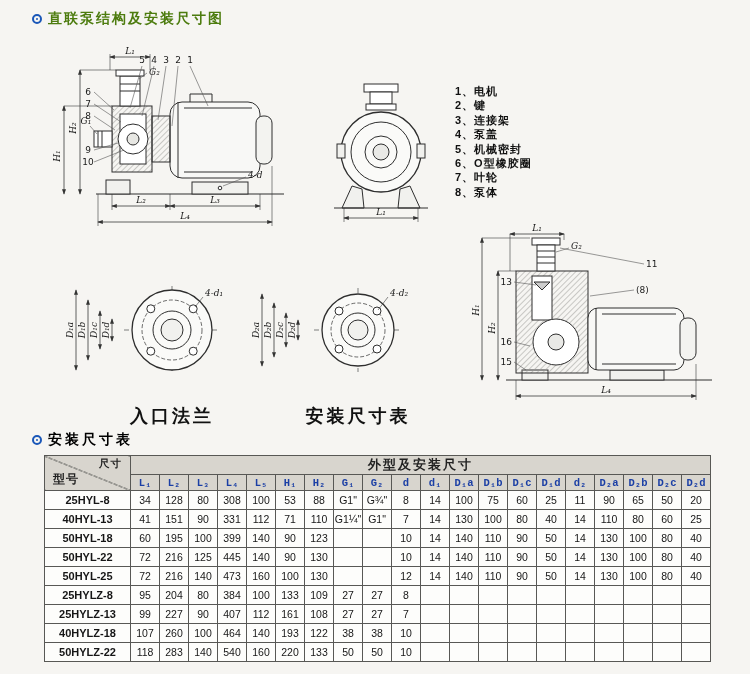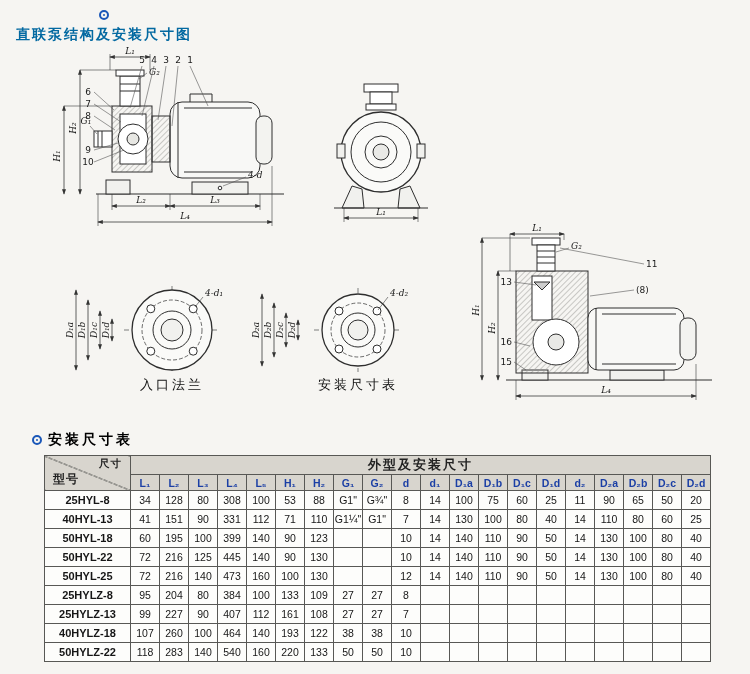--- a/index.html
+++ b/index.html
@@ -6,42 +6,42 @@
   html,body { width:750px; height:674px; }
   body {
     position:relative; overflow:hidden;
     background:#f6f5f2;
     font-family:"Liberation Sans","DejaVu Sans",sans-serif;
     color:#161616;
   }
   .section-title { position:absolute; display:flex; align-items:center; gap:6px; font-weight:bold; font-size:14px; }
   .bullet { width:10px; height:10px; border:2px solid #1a57b8; border-radius:50%; display:inline-block; position:relative; flex:0 0 auto; }
   .bullet::after { content:""; position:absolute; inset:2px; background:#1a57b8; border-radius:50%; }
-  .title-red  { left:16px; top:10px;  color:#0369a1; letter-spacing:2px;flex-direction:column; }
+  .title-red  { left:32px; top:10px;  color:#4d7c0f; letter-spacing:2px; }
   .title-dark { left:32px; top:431px; color:#000000; letter-spacing:3px; }
 
   .panel { position:absolute; }
   svg text { font-family:"DejaVu Sans",sans-serif; font-size:9px; fill:#1a1a1a; }
   .dim     { font-family:"DejaVu Serif",serif; font-style:italic; font-size:9px; }
   .callout { font-size:9px; }
   .dimline { stroke:#3a3a3a; stroke-width:0.8; }
   .extline { stroke:#3a3a3a; stroke-width:0.6; }
 
   .parts-list { position:absolute; left:455px; top:84px; display:flex; gap:12px; font-size:11px; font-weight:bold; color:#111; }
   .parts-col  { display:flex; flex-direction:column; }
   .parts-col-1 { width:118px; }
   .part-item  { height:14.4px; letter-spacing:1px; white-space:nowrap; }
 
-  .flange-caption { position:absolute; width:120px; text-align:center; font-size:13px; font-weight:normal; color:#111; letter-spacing:3px; }
+  .flange-caption { position:absolute; width:120px; text-align:center; font-size:18px; font-weight:bold; color:#111; letter-spacing:3px;margin-top:28px; }
   .caption-inlet  { left:112px; top:376px; }
   .caption-outlet { left:298px; top:376px; }
 
   .dim-table { position:absolute; left:44px; top:455px; border-collapse:collapse; background:#fdfdfb; table-layout:fixed; }
   .dim-table th, .dim-table td { border:1px solid #58585б; border:1px solid #585855; text-align:center; vertical-align:middle; padding:0; overflow:hidden; }
-  .dim-table thead th { background:#d8d5ce; height:16px; font-size:10.5px; }
+  .dim-table thead th { background:#d8d5ce; height:16px; font-size:10.5px;font-family:Liberation Mono, monospace; }
   .dim-table .colhead { color:#1b3fa5; font-weight:bold; }
   .dim-table .group   { color:#222; font-weight:bold; letter-spacing:2px; font-size:13px; }
   .dim-table td { height:19px; font-size:10.5px; color:#161616; background:#fdfdfb; }
   .dim-table .model { font-weight:bold; font-size:11px;margin-top:20px; }
   .dim-table .corner {
     position:relative; width:86px;
     background-color:#d8d5ce;
     background-image:linear-gradient(to top right, transparent 49.4%, #585855 49.4%, #585855 50.6%, transparent 50.6%);
   }
   .corner-top    { position:absolute; top:1px; right:8px; font-size:10.5px; font-weight:bold; color:#222; letter-spacing:1px; }
@@ -169,20 +169,30 @@
   </g>
   <g>
     <line class="extline" x1="28" y1="130" x2="28" y2="144"></line>
     <line class="extline" x1="102" y1="130" x2="102" y2="144"></line>
     <line class="dimline" x1="28" y1="140" x2="102" y2="140" marker-start="url(#bS)" marker-end="url(#bE)"></line>
   </g>
   <text class="dim" x="65" y="137" text-anchor="middle">L₁</text>
 </svg>
 
 <div class="parts-list">
+  <div class="parts-col parts-col-1">
+      <div class="part-item">1、电机</div>
+      <div class="part-item">2、键</div>
+      <div class="part-item">3、连接架</div>
+      <div class="part-item">4、泵盖</div>
+      <div class="part-item">5、机械密封</div>
+      <div class="part-item">6、O型橡胶圈</div>
+      <div class="part-item">7、叶轮</div>
+      <div class="part-item">8、泵体</div>
+    </div>
 </div>
 
 <svg class="panel" style="left:64px;top:284px" width="180" height="92" viewBox="0 0 180 92">
   <defs>
     <marker id="dS" markerWidth="8" markerHeight="6" refX="1" refY="2.5" orient="auto">
         <path d="M7,0L0,2.5L7,5z" fill="#333"></path>
       </marker>
     <marker id="dE" markerWidth="8" markerHeight="6" refX="6" refY="2.5" orient="auto">
         <path d="M0,0L7,2.5L0,5z" fill="#333"></path>
       </marker>

